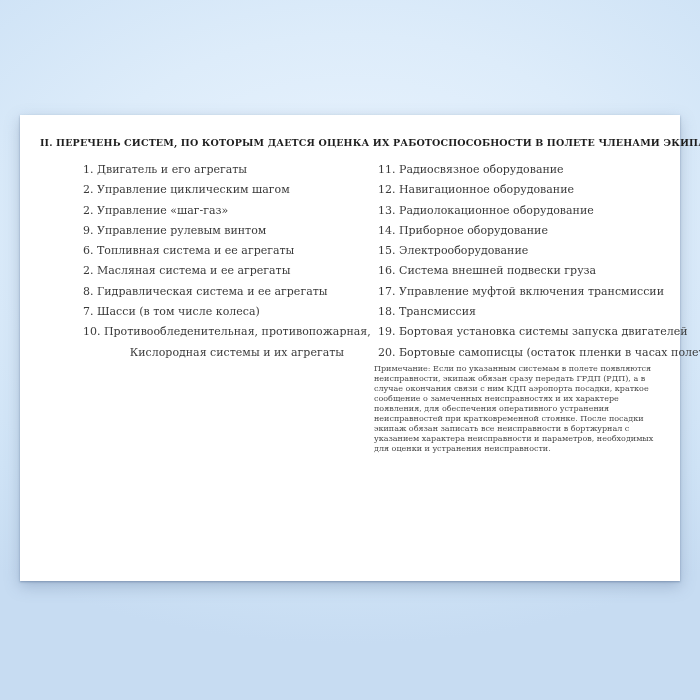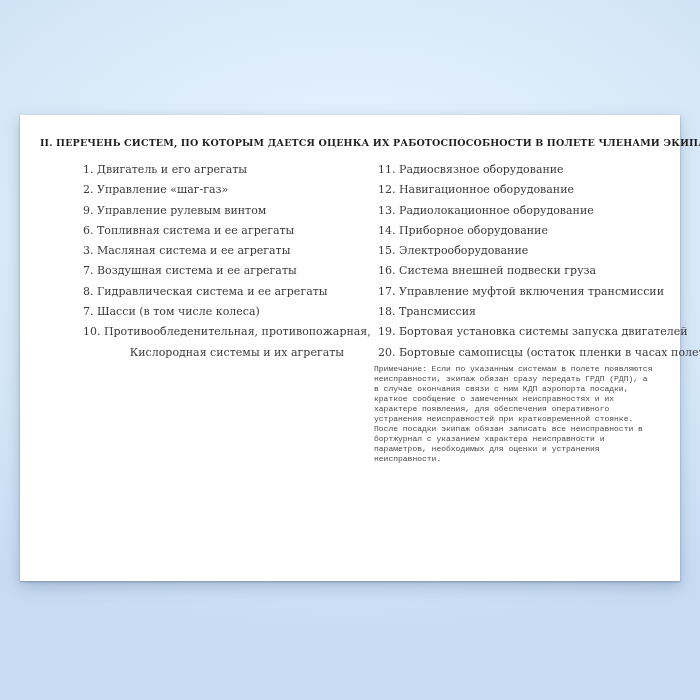--- a/index.html
+++ b/index.html
@@ -52,38 +52,37 @@
   .item-cont { padding-left: 20px; text-align: center; }
   .note {
     position: absolute;
     left: 354px;
     top: 249px;
     width: 282px;
     font-size: 8px;
     line-height: 10px;
     color: #4a4a4a;
     text-align: left;
-    font-family: Liberation Mono, monospace;
   }
 </style>
 </head>
 <body>
 
 <div class="stage">
   <div class="paper">
 
     <div class="doc-title">II. ПЕРЕЧЕНЬ СИСТЕМ, ПО КОТОРЫМ ДАЕТСЯ ОЦЕНКА ИХ РАБОТОСПОСОБНОСТИ В ПОЛЕТЕ ЧЛЕНАМИ ЭКИПАЖА</div>
 
     <div class="col col-left">
       <span class="item">1. Двигатель и его агрегаты</span>
+      <span class="item">2. Управление циклическим шагом</span>
       <span class="item">2. Управление «шаг-газ»</span>
       <span class="item">9. Управление рулевым винтом</span>
       <span class="item">6. Топливная система и ее агрегаты</span>
-      <span class="item">3. Масляная система и ее агрегаты</span>
-      <span class="item">7. Воздушная система и ее агрегаты</span>
+      <span class="item">2. Масляная система и ее агрегаты</span>
       <span class="item">8. Гидравлическая система и ее агрегаты</span>
       <span class="item">7. Шасси (в том числе колеса)</span>
       <span class="item">10. Противообледенительная, противопожарная,</span>
       <span class="item item-cont">Кислородная системы и их агрегаты</span>
     </div>
 
     <div class="col col-right">
       <span class="item">11. Радиосвязное оборудование</span>
       <span class="item">12. Навигационное оборудование</span>
       <span class="item">13. Радиолокационное оборудование</span>

